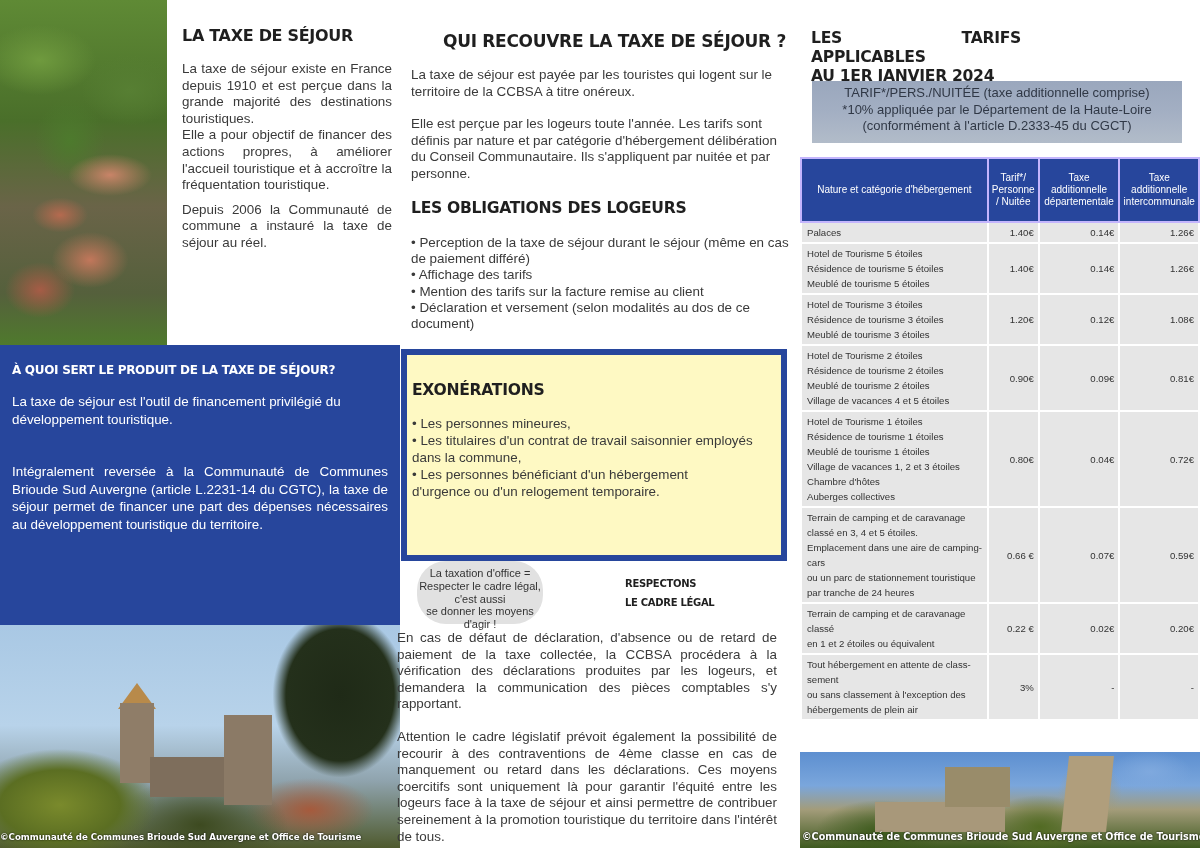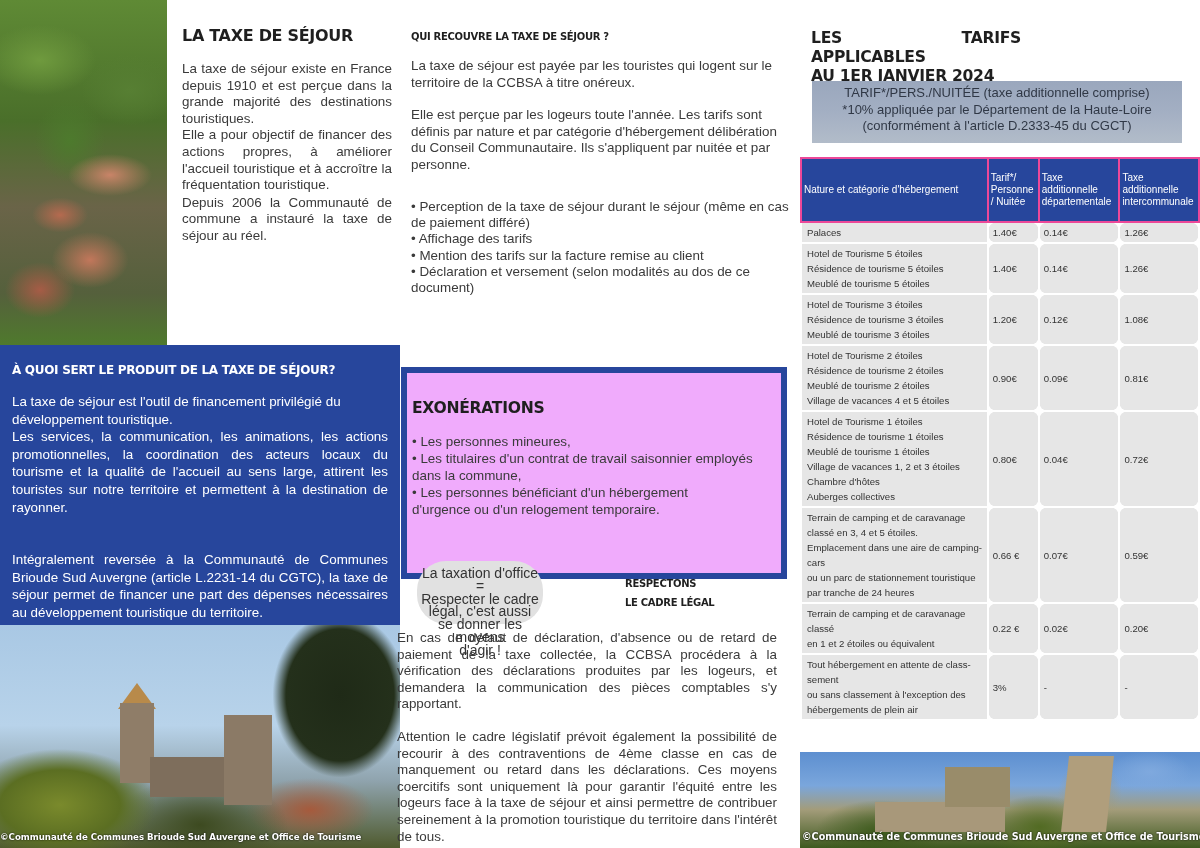--- a/index.html
+++ b/index.html
@@ -48,37 +48,37 @@
     border-left: 19px solid transparent; border-right: 19px solid transparent; border-bottom: 26px solid #b88a4a; }
   .tower-right { position: absolute; left: 224px; top: 90px; width: 48px; height: 90px; background: #8b7a66; }
   .nave { position: absolute; left: 150px; top: 132px; width: 80px; height: 40px; background: #7e6e5c; }
   .photo-caption {
     position: absolute; left: 0; bottom: 6px; font-family: "DejaVu Sans", sans-serif; font-weight: bold;
     font-size: 8.6px; color: #ffffff; white-space: nowrap; text-shadow: 0 0 2px #000;
   }
 
   
   .sec-qui { position: absolute; left: 411px; top: 31px; width: 380px; }
-  .sec-qui .h { font-size: 10px; margin-bottom: 16px; }
+  .sec-qui .h { font-size: 17px; margin-bottom: 16px; margin-left: 32px; }
   .sec-qui .p + .p { margin-top: 16px; }
 
   .sec-oblig { position: absolute; left: 411px; top: 199px; width: 380px; }
   .sec-oblig .h { font-size: 15.6px; margin-bottom: 18px; }
   .sec-oblig .p { line-height: 16.2px; }
 
   .exo-box {
-    position: absolute; left: 401px; top: 367px; width: 386px; height: 212px;
-    border: 6px solid #27469c; padding: 26px 19px 0 5px; background: #f0abfc;
+    position: absolute; left: 401px; top: 349px; width: 386px; height: 212px;
+    border: 6px solid #27469c; padding: 26px 19px 0 5px; background: #fef9c3;
   }
   .exo-box .h { font-size: 15.6px; margin-bottom: 16px; }
   .exo-box .p { line-height: 17px; }
 
   .taxation-note {
     position: absolute; left: 417px; top: 561px; width: 126px; height: 63px;
-    background: #e1e1e1; text-align: center; font-size: 14px; line-height: 12.8px; color: #333;
+    background: #e1e1e1; text-align: center; font-size: 11px; line-height: 12.8px; color: #333;
     padding-top: 6px;
     border-radius: 29px;
   }
   .sec-respect { position: absolute; left: 625px; top: 574px; }
   .sec-respect .h { font-size: 10px; line-height: 19px; }
 
   .sec-cadre { position: absolute; left: 397px; top: 630px; width: 380px; }
   .sec-cadre .p + .p { margin-top: 16px; }
 
   
@@ -92,29 +92,29 @@
   }
   .tarif-banner .l1 { display: block; }
   .tarif-banner .l2 { display: block; margin-top: 1px; }
   .tarif-banner .l3 { display: block; }
 
   .tarif-table {
     position: absolute; left: 800px; top: 157px; width: 400px; border-collapse: collapse;
     font-size: 9.6px; color: #333;
   }
   .tarif-table th {
-    background: #27469c; color: #ffffff; font-weight: normal; text-align: left;
-    border: 2px solid #ec4899; padding: 3px 2px; line-height: 12px; height: 64px;
+    background: #27469c; color: #ffffff; font-weight: normal; text-align: center;
+    border: 2px solid #c4b5fd; padding: 3px 2px; line-height: 12px; height: 64px;
     font-size: 10px;
   }
   .tarif-table td {
     background: #e6e6e6; border: 2px solid #ffffff; padding: 2px 4px;
     line-height: 15px; vertical-align: middle;
   }
-  .tarif-table td.num { text-align: left; border-radius: 9px; }
+  .tarif-table td.num { text-align: right; }
   .tarif-table td.label { padding-left: 5px; }
   .col-nature { width: 183px; }
   .col-tarif { width: 50px; }
   .col-dep { width: 79px; }
   .col-inter { width: 78px; }
 
   .photo-chateau {
     position: absolute; left: 800px; top: 752px; width: 400px; height: 96px;
     background:
       radial-gradient(ellipse 60px 30px at 350px 20px, #7fa9de 0%, transparent 70%),
@@ -130,45 +130,45 @@
 </style>
 </head>
 <body>
 
 <div class="photo-village"></div>
 
 <section class="sec-taxe">
   <h2 class="h">LA TAXE DE SÉJOUR</h2>
   <p class="p just">La taxe de séjour existe en France depuis 1910 et est perçue dans la grande majorité des destinations touristiques.</p>
   <p class="p just">Elle a pour objectif de financer des actions propres, à améliorer l'accueil touristique et à accroître la fréquentation touristique.</p>
-  <p class="p just" style="margin-top:1px">Depuis 2006 la Communauté de commune a instauré la taxe de séjour au réel.</p>
+  <p class="p just" style="margin-top:8px">Depuis 2006 la Communauté de commune a instauré la taxe de séjour au réel.</p>
 </section>
 
 <section class="blue-box">
   <h2 class="h">À QUOI SERT LE PRODUIT DE LA TAXE DE SÉJOUR?</h2>
   <p class="p">La taxe de séjour est l'outil de financement privilégié du développement touristique.</p>
-  <p class="p just">Les services, la communication, les animations, les actions promotionnelles, la coordination des acteurs locaux du tourisme et la qualité de l'accueil au sens large, attirent les touristes sur notre territoire et permettent à la destination de rayonner.</p>
   <p class="p just" style="margin-top:35px">Intégralement reversée à la Communauté de Communes Brioude Sud Auvergne (article L.2231-14 du CGTC), la taxe de séjour permet de financer une part des dépenses nécessaires au développement touristique du territoire.</p>
 </section>
 
 <div class="photo-basilique">
   <div class="tower-left-roof"></div>
   <div class="tower-left"></div>
   <div class="nave"></div>
   <div class="tower-right"></div>
   <span class="photo-caption">©Communauté de Communes Brioude Sud Auvergne et Office de Tourisme</span>
 </div>
 
 <section class="sec-qui">
   <h2 class="h">QUI RECOUVRE LA TAXE DE SÉJOUR ?</h2>
   <p class="p">La taxe de séjour est payée par les touristes qui logent sur le territoire de la CCBSA à titre onéreux.</p>
   <p class="p">Elle est perçue par les logeurs toute l'année. Les tarifs sont définis par nature et par catégorie d'hébergement délibération du Conseil Communautaire. Ils s'appliquent par nuitée et par personne.</p>
 </section>
 
 <section class="sec-oblig">
+  <h2 class="h">LES OBLIGATIONS DES LOGEURS</h2>
   <p class="p">• Perception de la taxe de séjour durant le séjour (même en cas de paiement différé)</p>
   <p class="p">• Affichage des tarifs</p>
   <p class="p">• Mention des tarifs sur la facture remise au client</p>
   <p class="p">• Déclaration et versement (selon modalités au dos de ce document)</p>
 </section>
 
 <section class="exo-box">
   <h2 class="h">EXONÉRATIONS</h2>
   <p class="p"> • Les personnes mineures,</p>
   <p class="p"> • Les titulaires d'un contrat de travail saisonnier employés dans la commune,</p>

